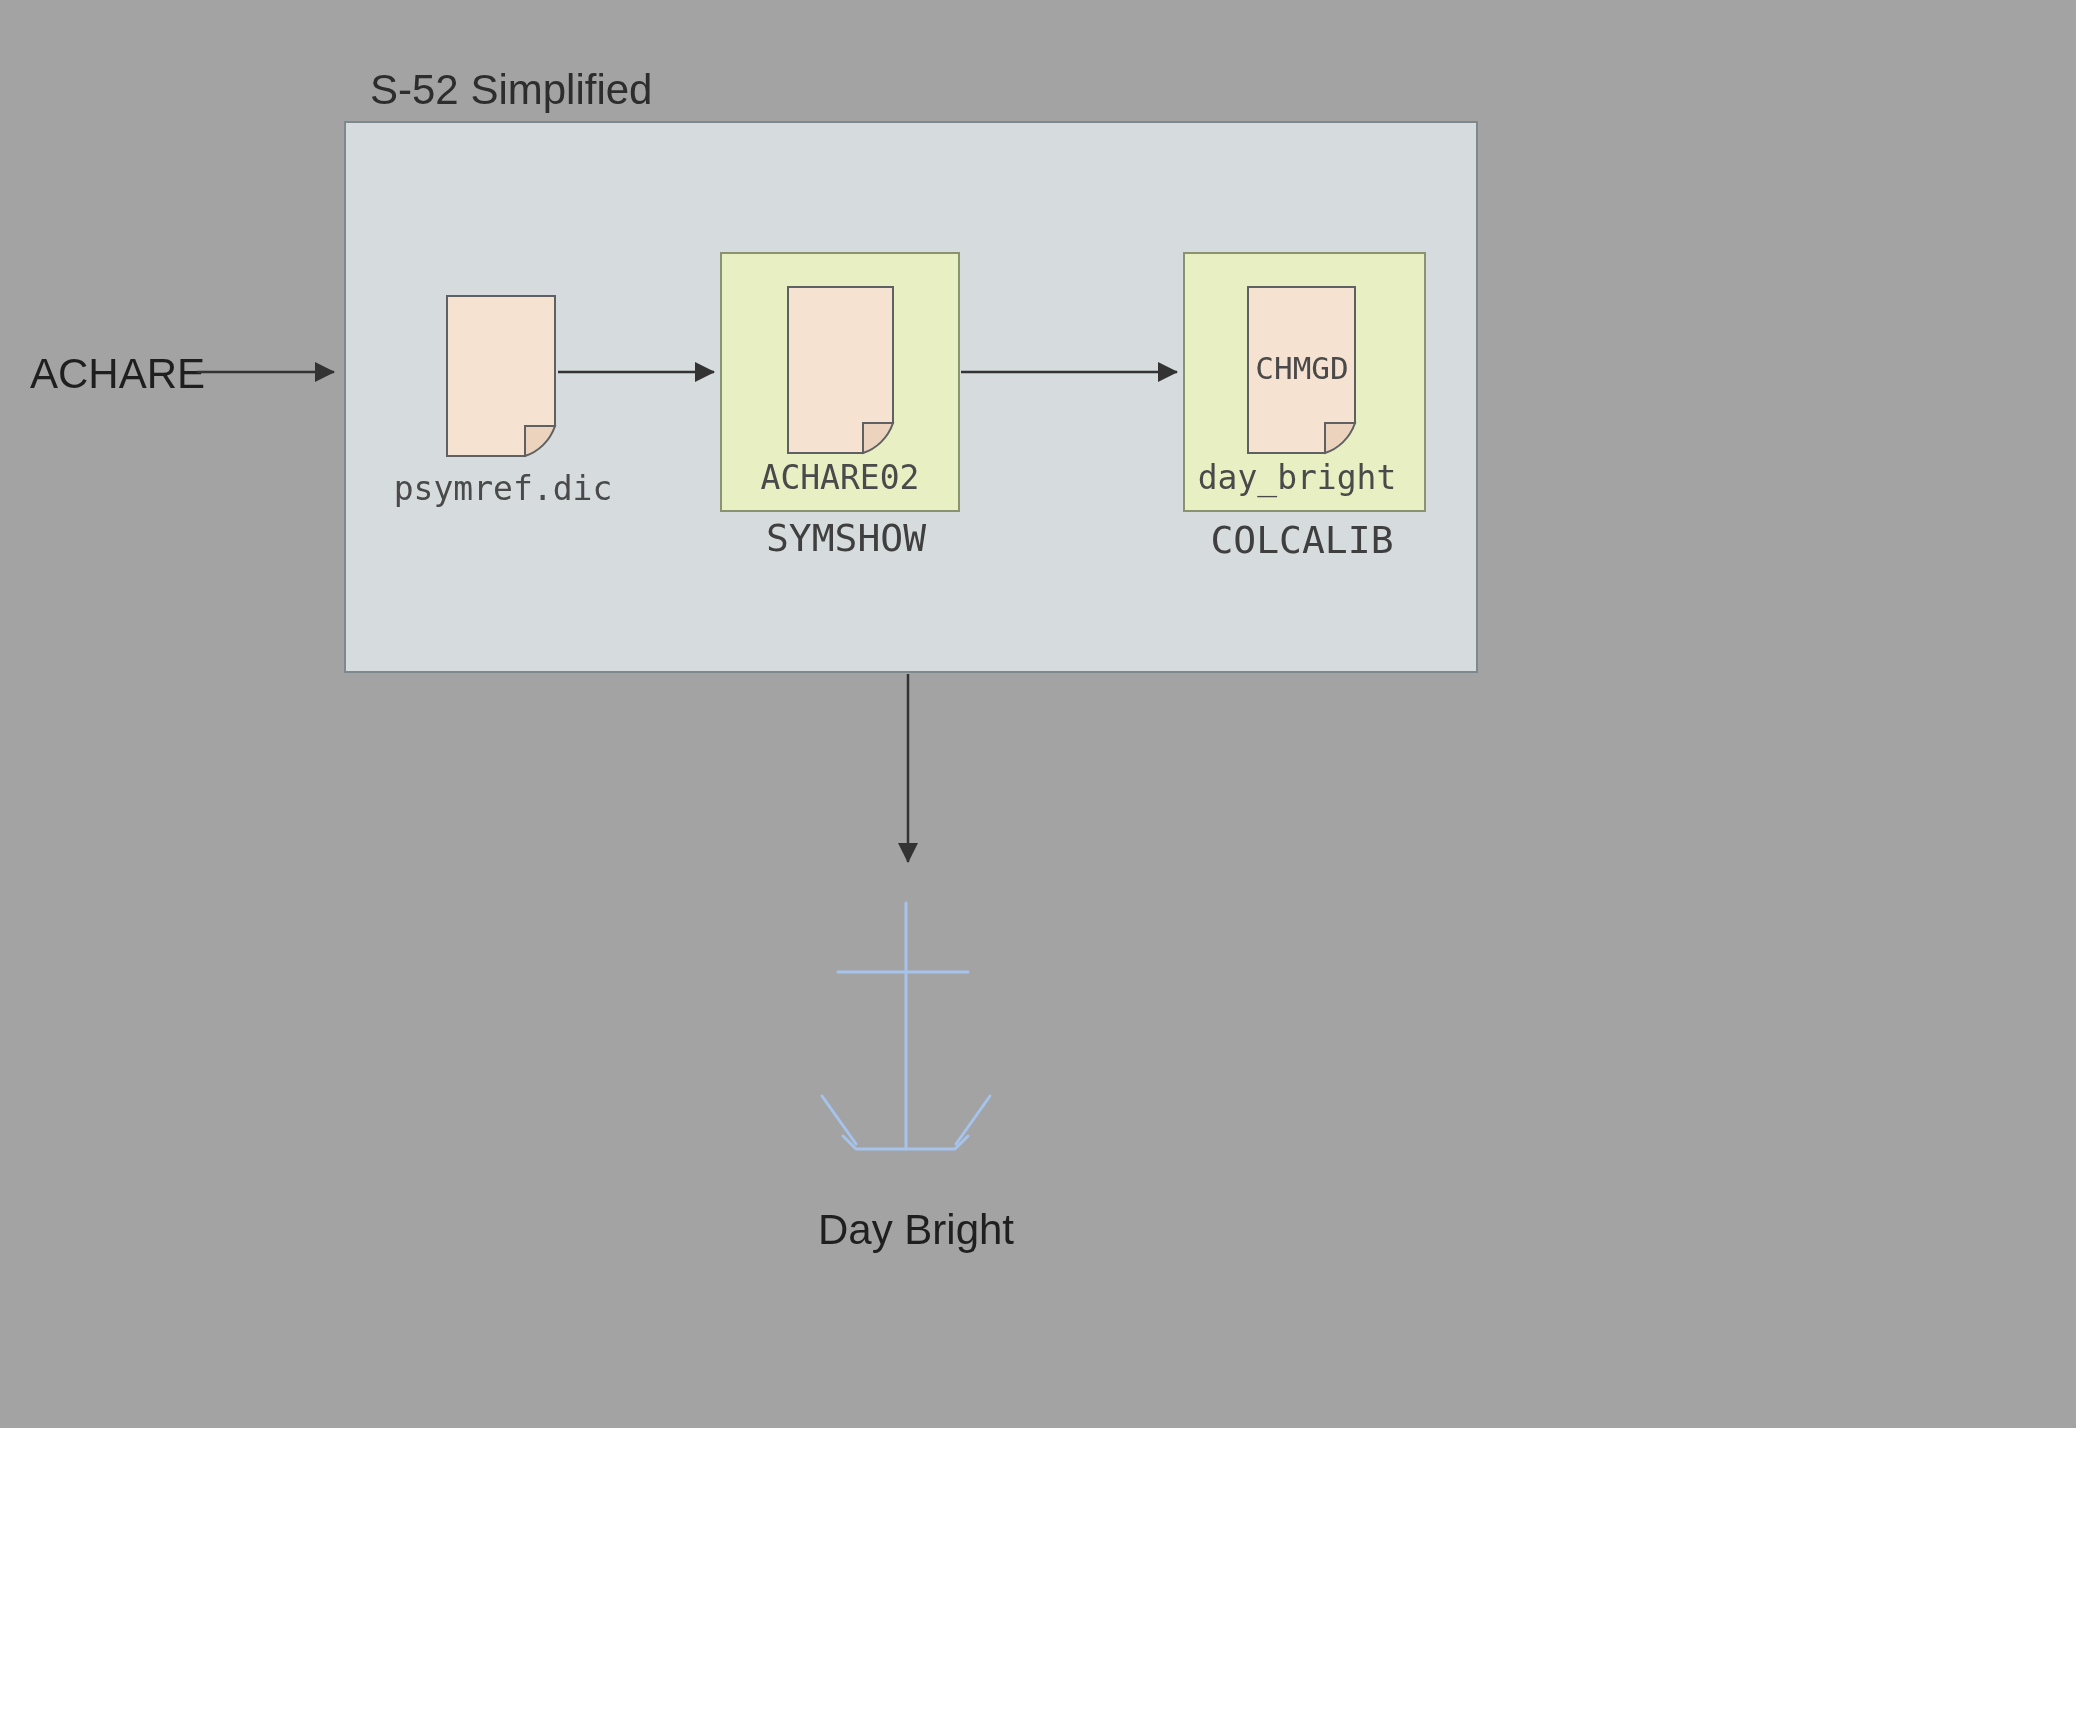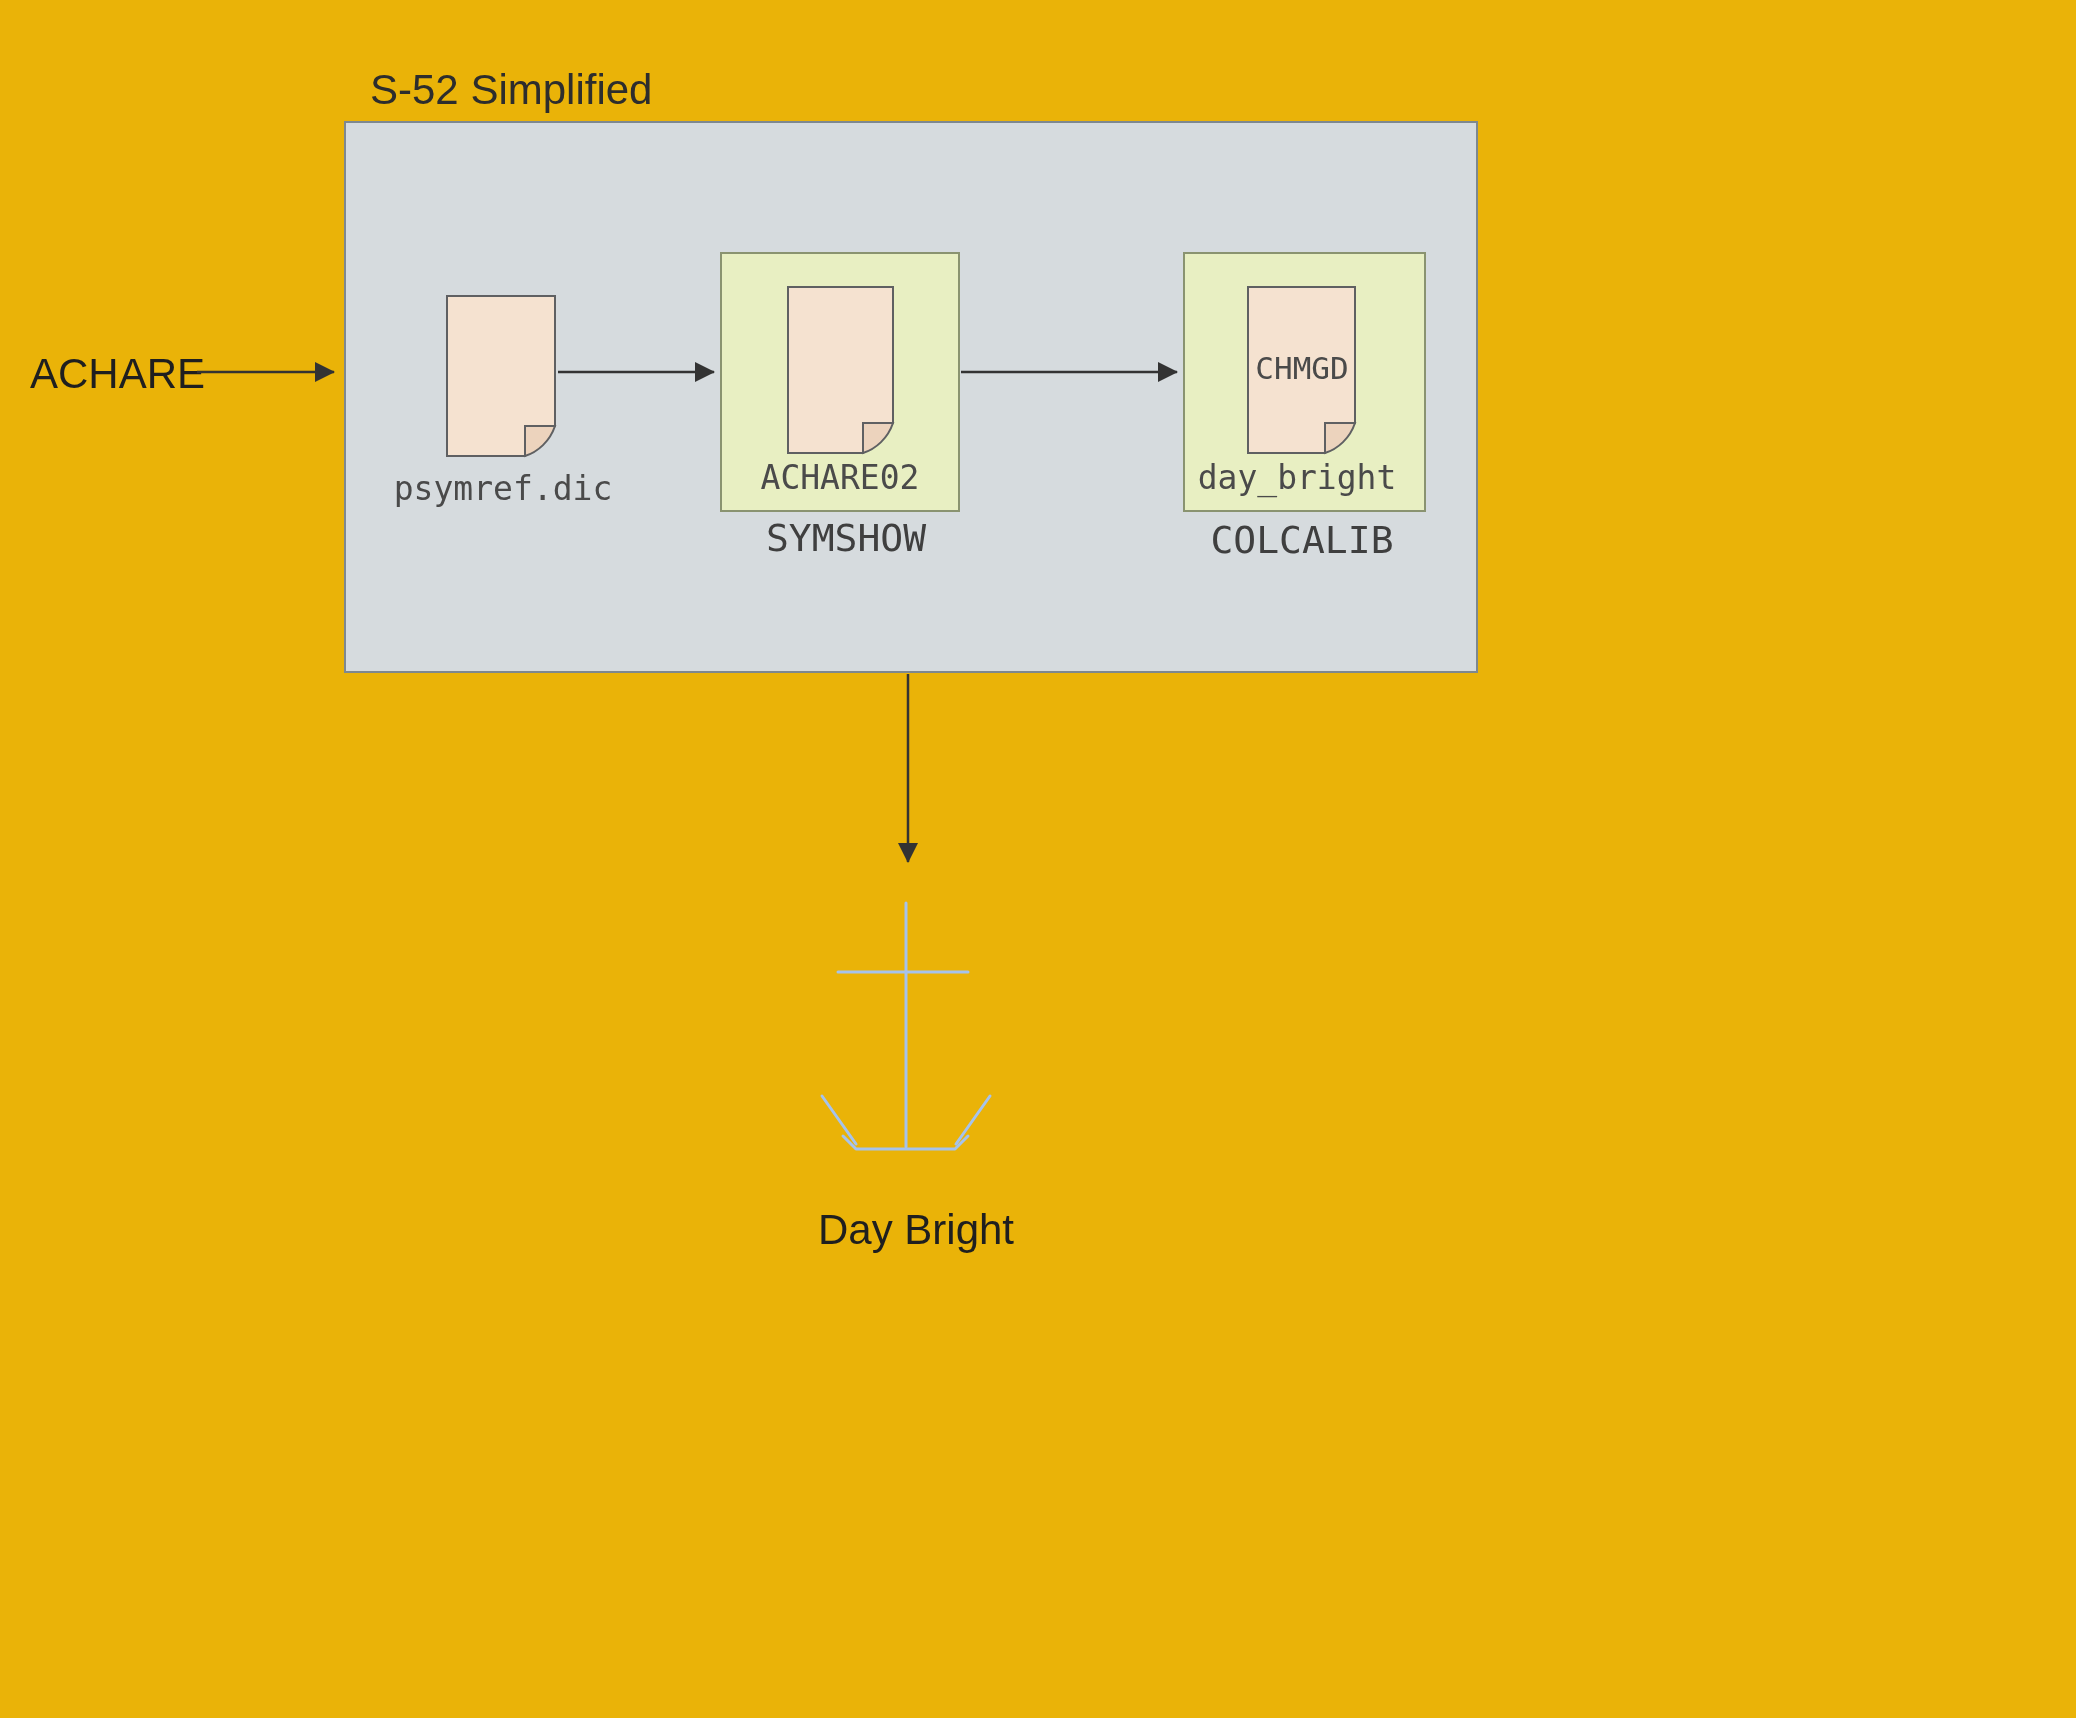--- a/index.html
+++ b/index.html
@@ -3,22 +3,22 @@
 <meta charset="utf-8">
 <style>
   html, body {
     margin: 0;
     padding: 0;
     background: #ffffff;
   }
   .canvas {
     position: relative;
     width: 2076px;
-    height: 1718px;
-    background: #eab308;
+    height: 1428px;
+    background: #a3a3a3;
     overflow: hidden;
   }
   svg { display: block; }
 
   .sans { font-family: "Liberation Sans", "DejaVu Sans", sans-serif; }
   .mono { font-family: "DejaVu Sans Mono", "Liberation Mono", monospace; }
 
   .title-text   { font-size: 42px; fill: #2d2d2d; }
   .io-text      { font-size: 42px; fill: #1f1f1f; }
   .doc-label    { font-size: 33px; fill: #4a4a4a; }

